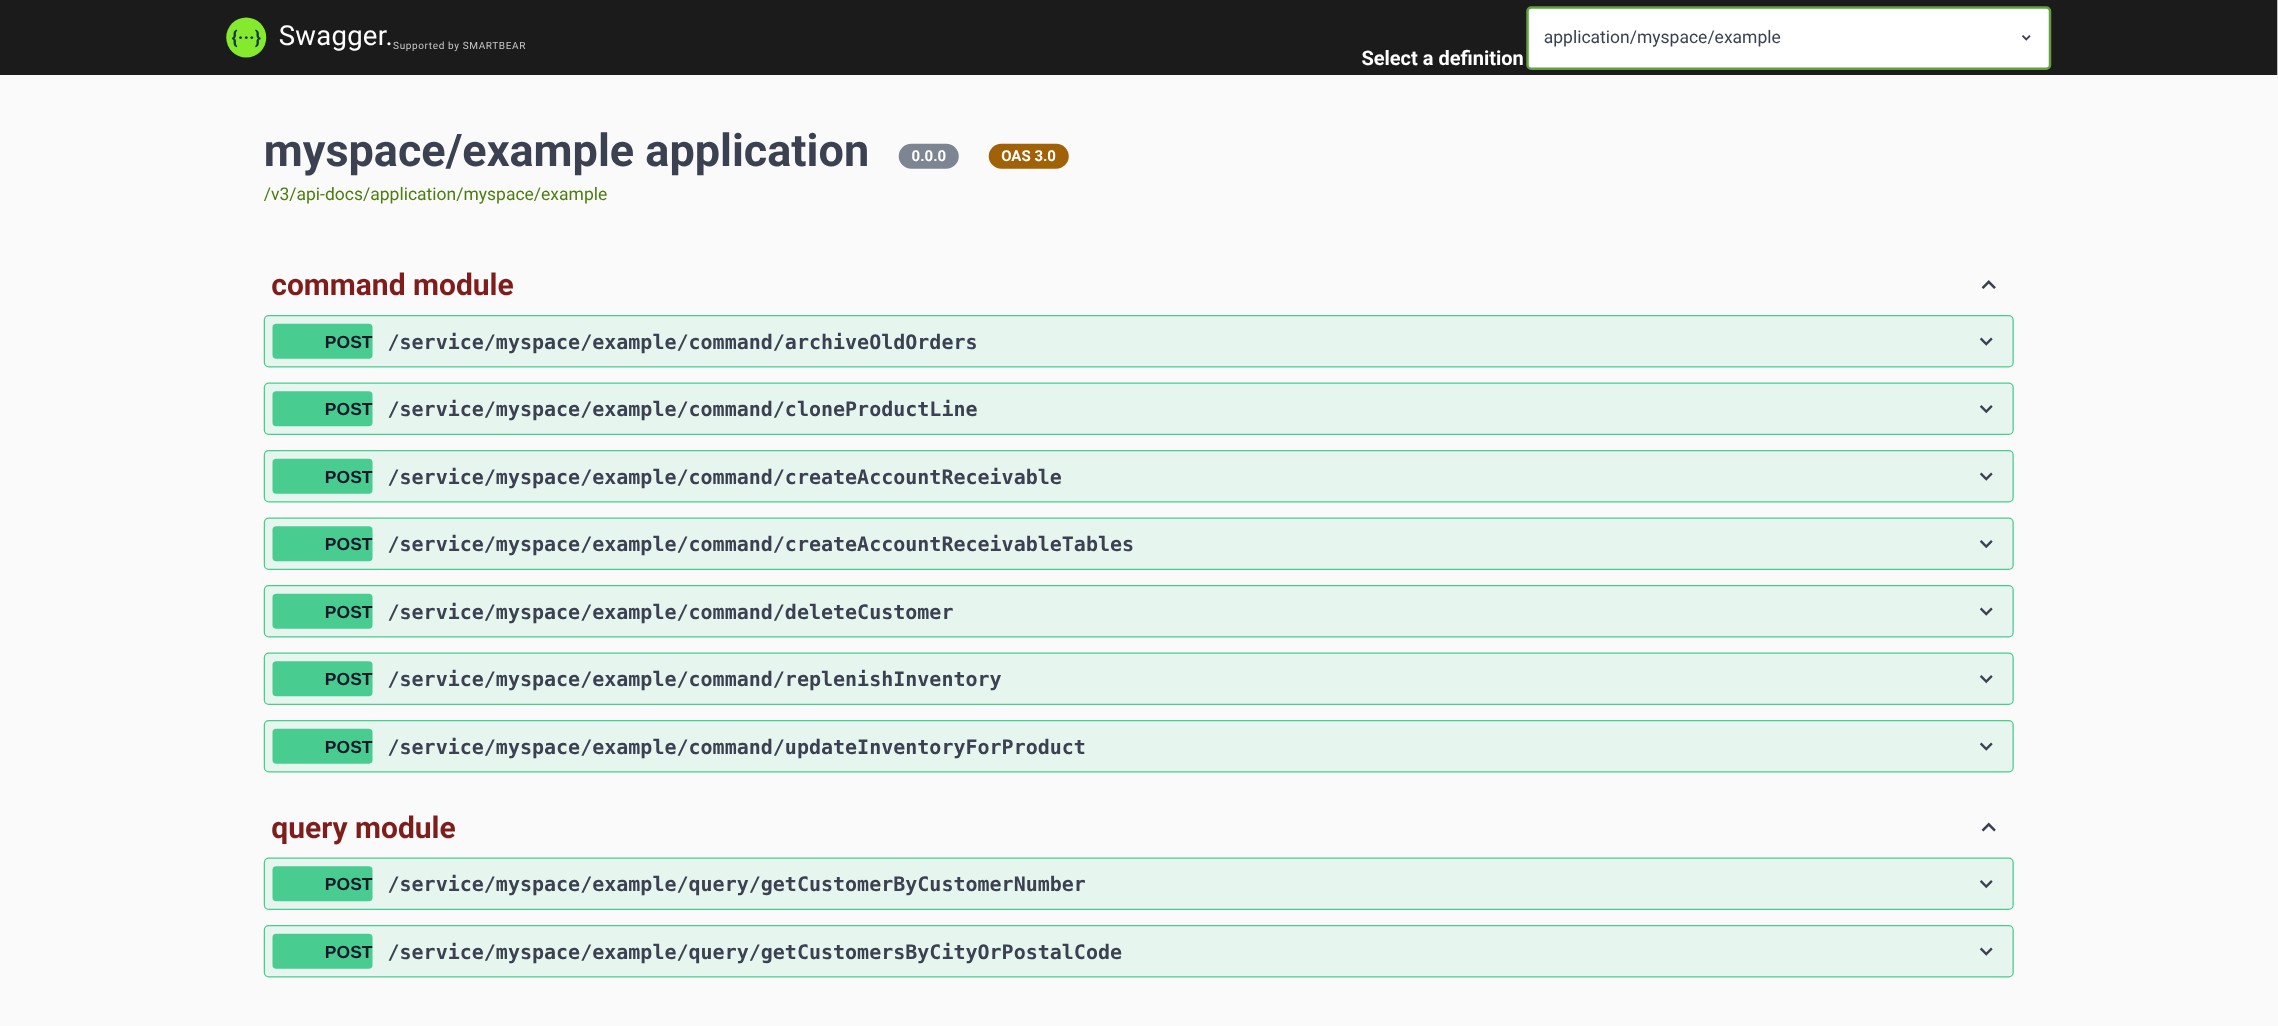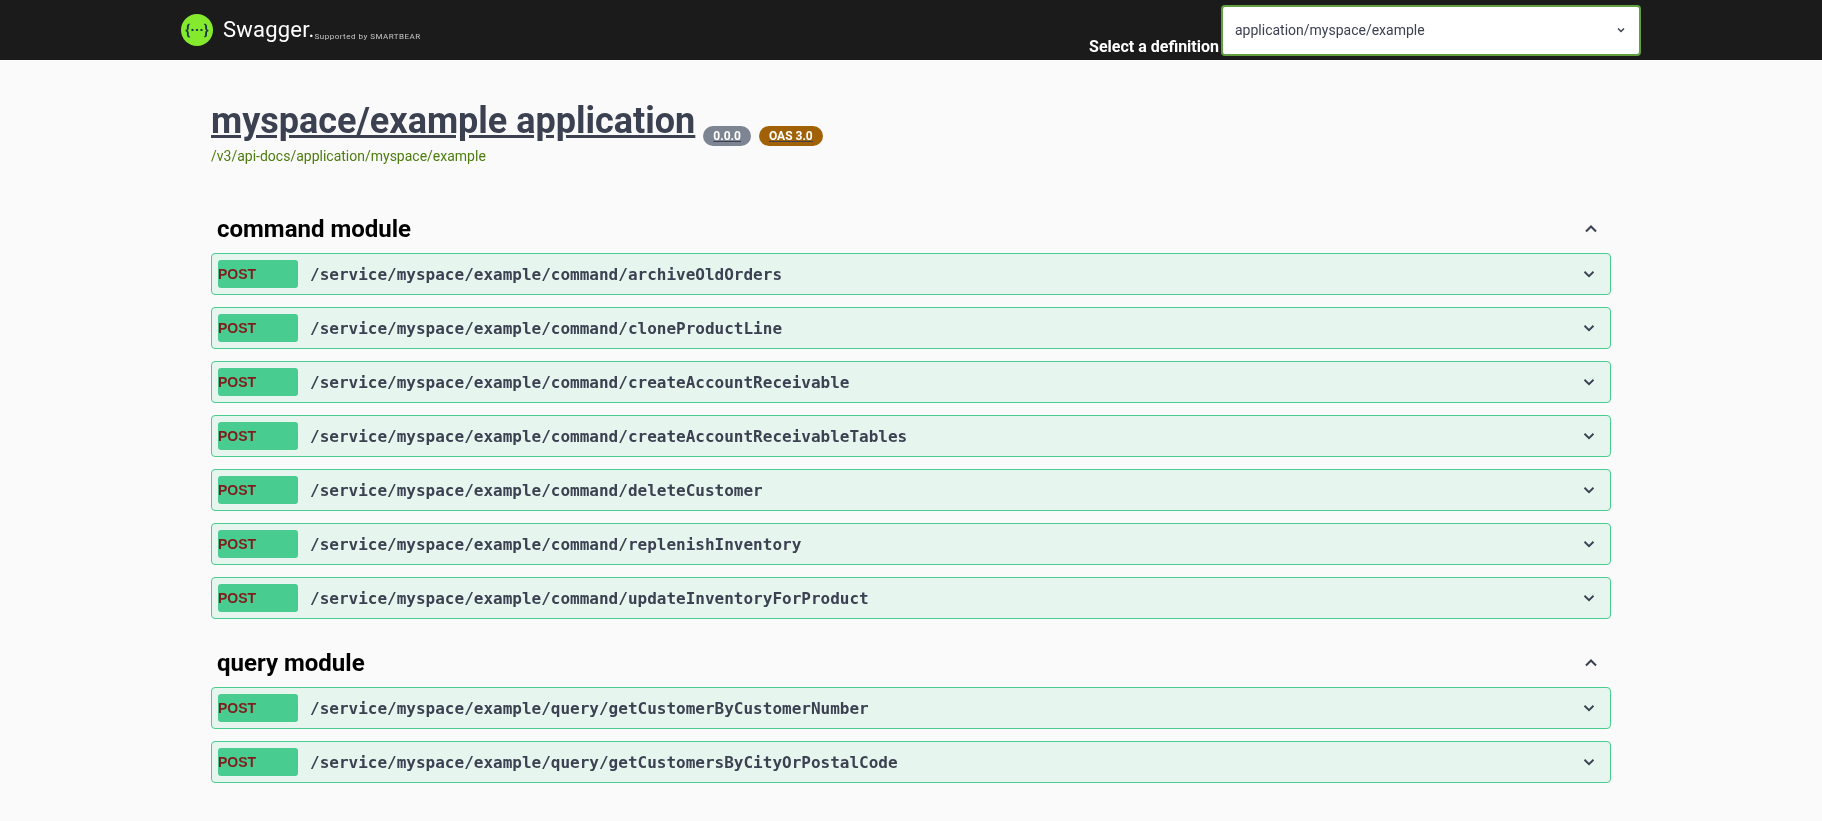--- a/index.html
+++ b/index.html
@@ -88,23 +88,22 @@
   .container {
     max-width: 1460px;
     margin: 0 auto;
     padding: 40px 30px 30px;
   }
   .info-header {
     margin-bottom: 40px;
   }
   .title-row {
     display: flex;
-    align-items: flex-end;
-    gap: 8px;
-    text-decoration: underline;
+    align-items: center;
+    gap: 24px;
   }
   .api-title {
     font-size: 36px;
     font-weight: 700;
     color: #3b4151;
   }
   .badge {
     display: inline-block;
     border-radius: 14px;
     padding: 3px 10px;
@@ -128,21 +127,21 @@
   .tag-header {
     display: flex;
     align-items: center;
     justify-content: space-between;
     padding: 10px 10px 10px 6px;
     cursor: pointer;
   }
   .tag-name {
     font-size: 24px;
     font-weight: 700;
-    color: #000000;
+    color: #7f1d1d;
   }
   .tag-arrow {
     width: 20px;
     height: 20px;
   }
 
   .op-block {
     border: 1px solid #49cc90;
     background: rgba(73,204,144,0.1);
     border-radius: 4px;
@@ -153,26 +152,26 @@
     padding: 6px 12px 6px 6px;
     cursor: pointer;
   }
   .op-left {
     display: flex;
     align-items: center;
     gap: 12px;
   }
   .method-badge {
     background: #49cc90;
-    color: #7f1d1d;
+    color: #0f172a;
     font-weight: 700;
     font-size: 14px;
     border-radius: 3px;
     min-width: 80px;
-    text-align: left;
+    text-align: right;
     padding: 6px 0;
     font-family: sans-serif;
   }
   .op-path {
     font-family: ui-monospace, SFMono-Regular, Menlo, Consolas, monospace;
     font-size: 16px;
     font-weight: 600;
     color: #3b4151;
     word-break: break-all;
   }

